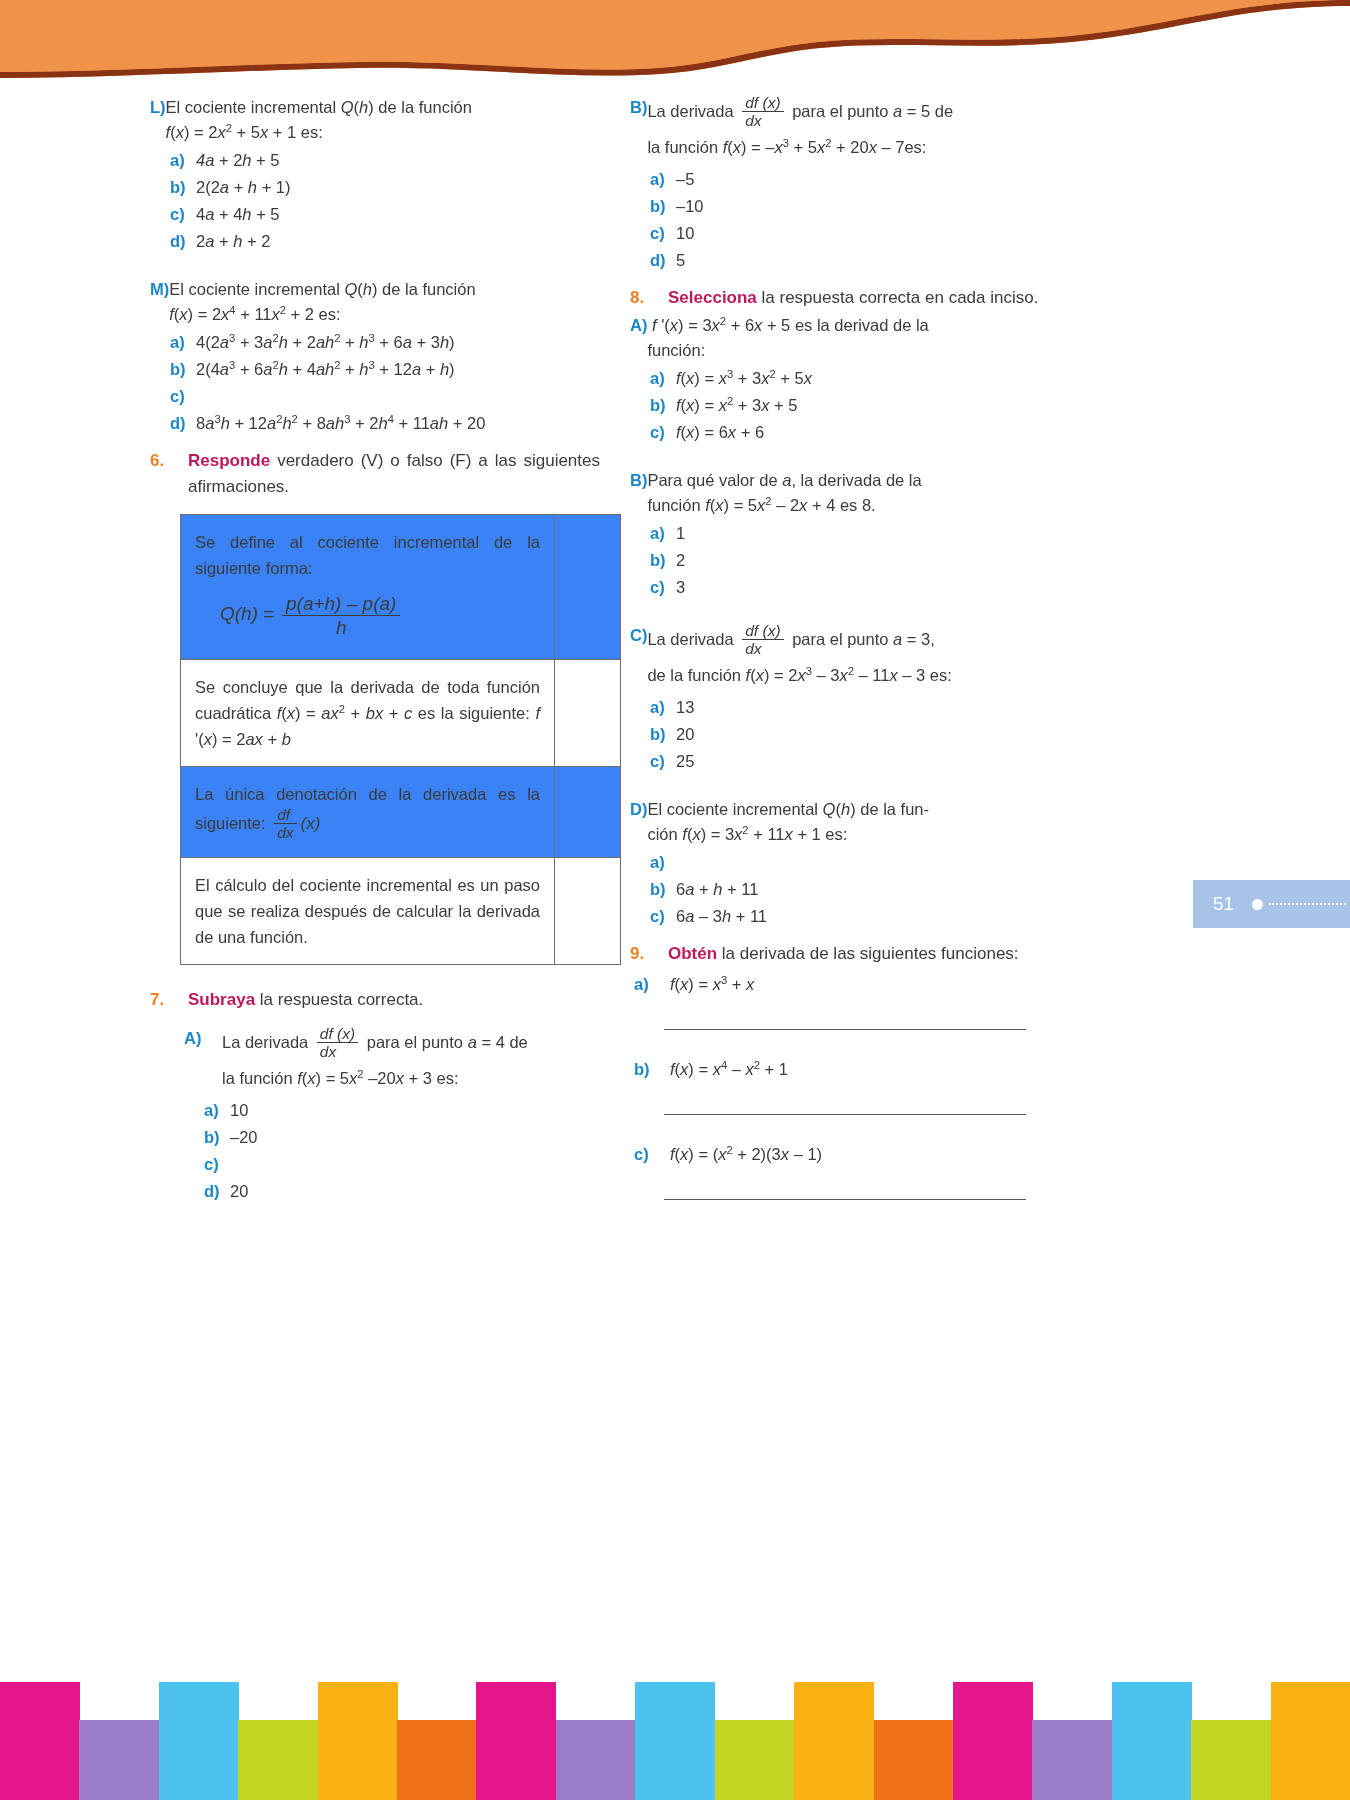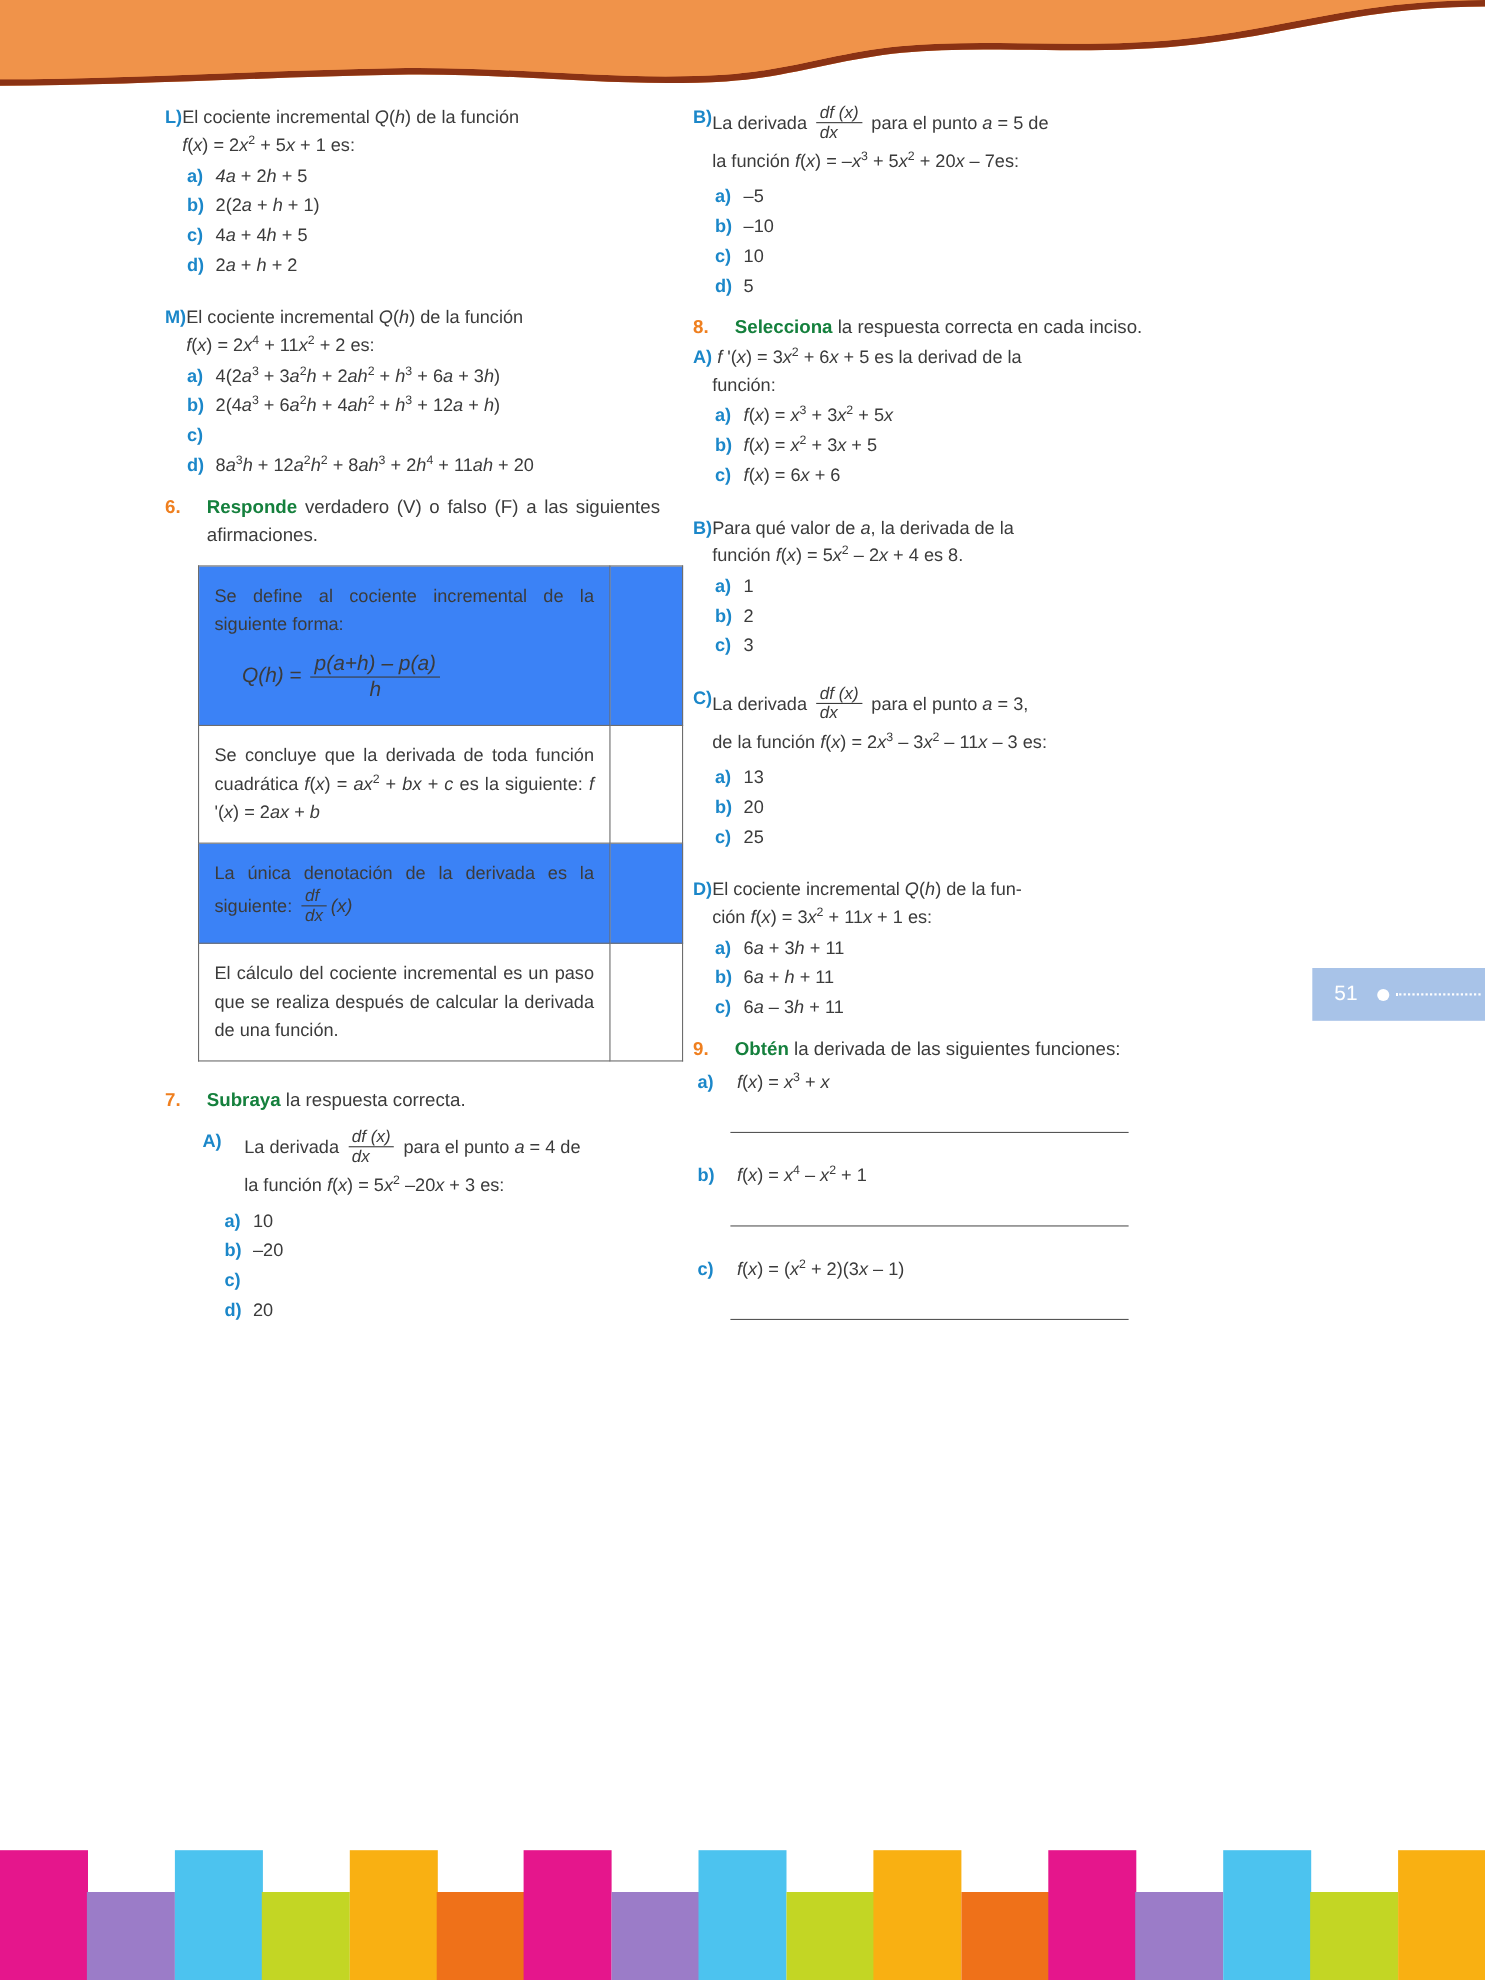--- a/index.html
+++ b/index.html
@@ -23,21 +23,21 @@
 
   
   .blk{display:flex;margin-bottom:2px;}
   .blk .lbl{flex:0 0 auto;font-weight:bold;color:#1b87c9;font-size:16.5px;line-height:25px;}
   .blk .bdy{flex:1 1 auto;font-size:16.5px;line-height:25px;}
 
   
   .num-blk{display:flex;margin-bottom:2px;}
   .num-blk .num{flex:0 0 38px;font-weight:bold;color:#ef7f1f;font-size:17px;line-height:26px;}
   .num-blk .bdy{flex:1 1 auto;font-size:17px;line-height:26px;text-align:justify;}
-  .num-blk .bdy b{font-weight:bold;color:#15803d;}
+  .num-blk .bdy b{font-weight:bold;color:#be185d;}
 
   .lt-indent{flex:0 0 38px;}
   .lt-indent-sm{flex:0 0 34px;}
 
   
   .opts{margin:0;padding:0;list-style:none;}
   .opt{display:flex;font-size:16.5px;line-height:27px;}
   .opt .ol{flex:0 0 46px;font-weight:bold;color:#1b87c9;padding-left:20px;box-sizing:border-box;}
   .opt .ov{flex:1 1 auto;font-style:normal;}
 
@@ -349,21 +349,20 @@
 
     <div class="blk">
       <span class="lbl lt-indent">D)</span>
       <span class="bdy">
         El cociente incremental <i>Q</i>(<i>h</i>) de la fun-<br>ción <i>f</i>(<i>x</i>) = 3<i>x</i><sup>2</sup> + 11<i>x</i> + 1 es:
       </span>
     </div>
     <ul class="opts">
       <li class="opt">
           <span class="ol">a)</span>
-          <span class="ov">6<i>a</i> + 3<i>h</i> + 11</span>
         </li>
       <li class="opt">
           <span class="ol">b)</span>
           <span class="ov">6<i>a</i> + <i>h</i> + 11</span>
         </li>
       <li class="opt">
           <span class="ol">c)</span>
           <span class="ov">6<i>a</i> – 3<i>h</i> + 11</span>
         </li>
     </ul>

